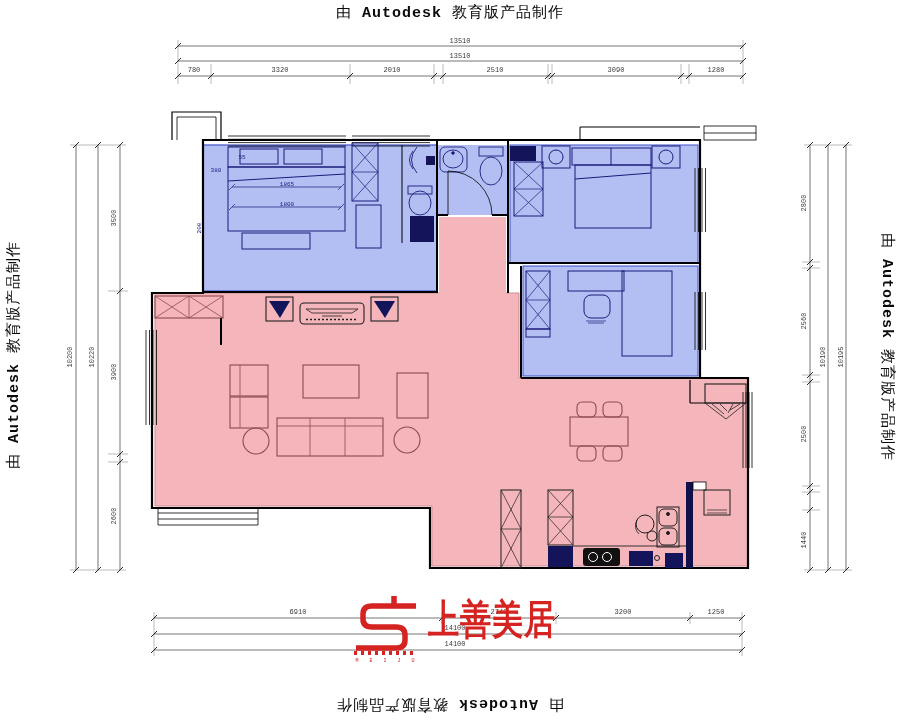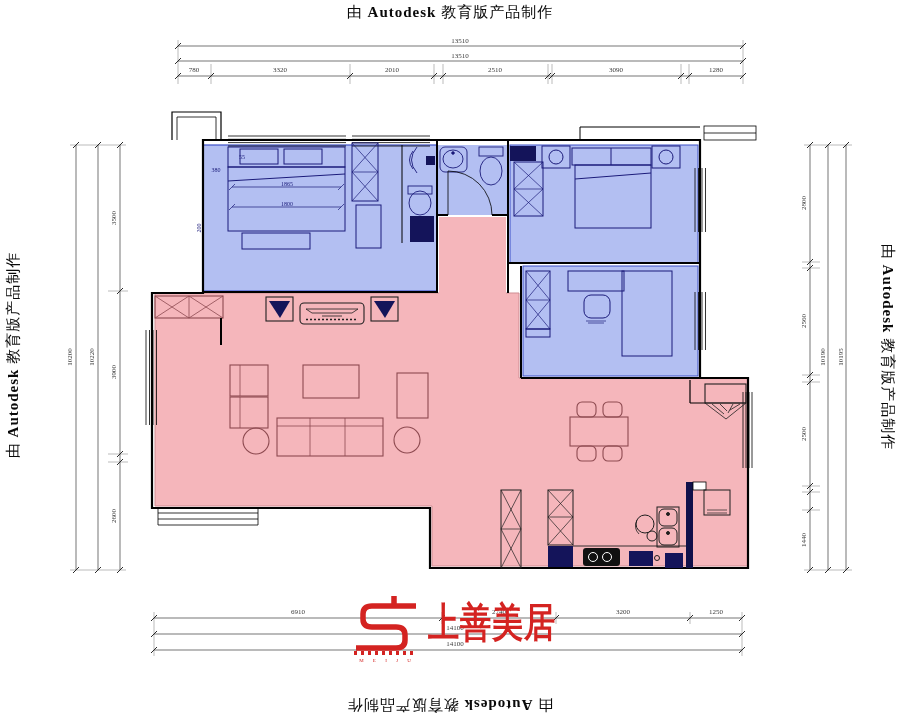--- a/index.html
+++ b/index.html
@@ -1,17 +1,17 @@
 <!DOCTYPE html>
 <html><head>
 <meta charset="utf-8">
 <style>
   html,body{margin:0;padding:0;background:#fff;}
   #canvas{position:relative;width:900px;height:720px;background:#fff;overflow:hidden;
-          font-family:Liberation Serif, serif;}
+          font-family:Liberation Mono, monospace;}
   svg{position:absolute;left:0;top:0;}
   .wm{position:absolute;font-size:15px;color:#0a0a0a;white-space:nowrap;letter-spacing:1px;}
   .wm b{font-weight:bold;}
   .dim{position:absolute;font-size:7px;color:#3a3a3a;white-space:nowrap;
        transform:translate(-50%,-50%);}
   .dimv{position:absolute;font-size:7px;color:#3a3a3a;white-space:nowrap;
         transform:translate(-50%,-50%) rotate(-90deg);}
   .beddim{position:absolute;font-size:6px;color:#1b1b7a;white-space:nowrap;
         transform:translate(-50%,-50%);}
   .beddimv{position:absolute;font-size:6px;color:#1b1b7a;white-space:nowrap;

